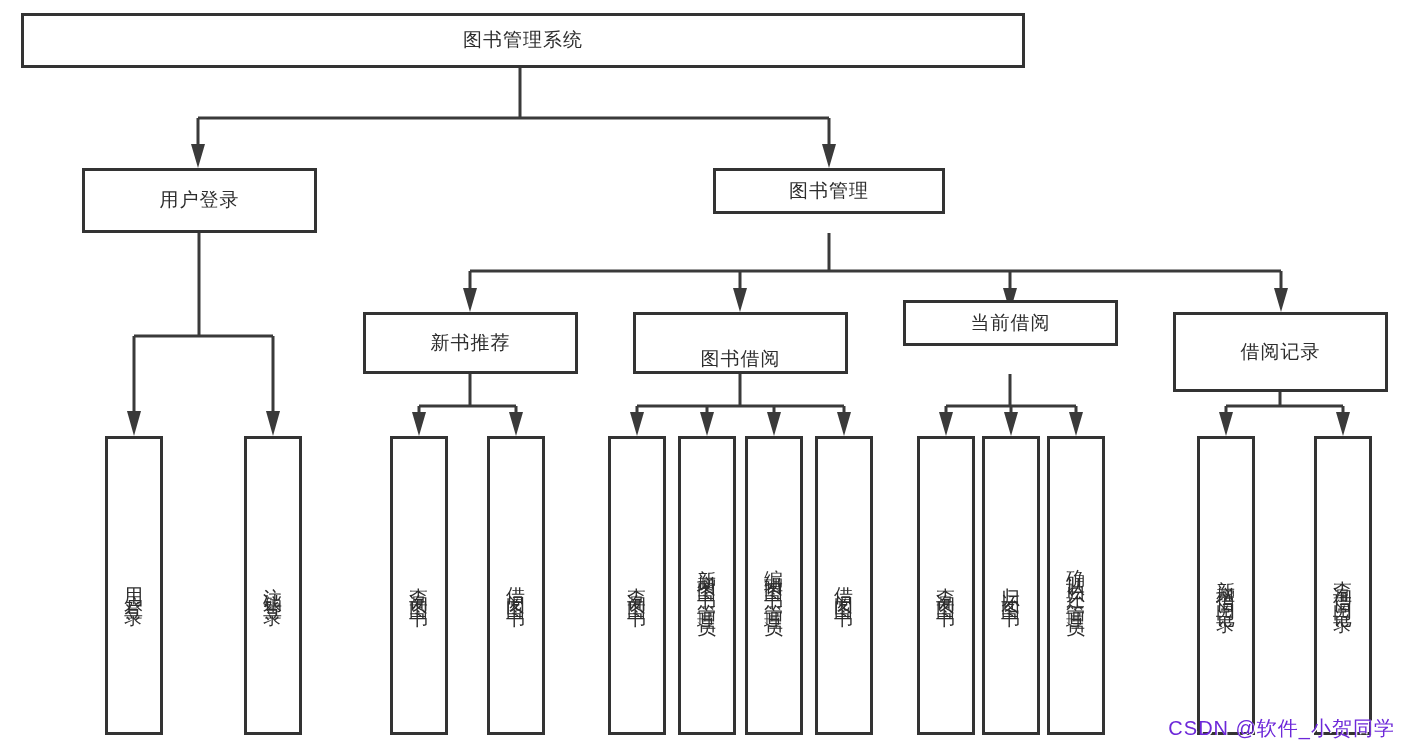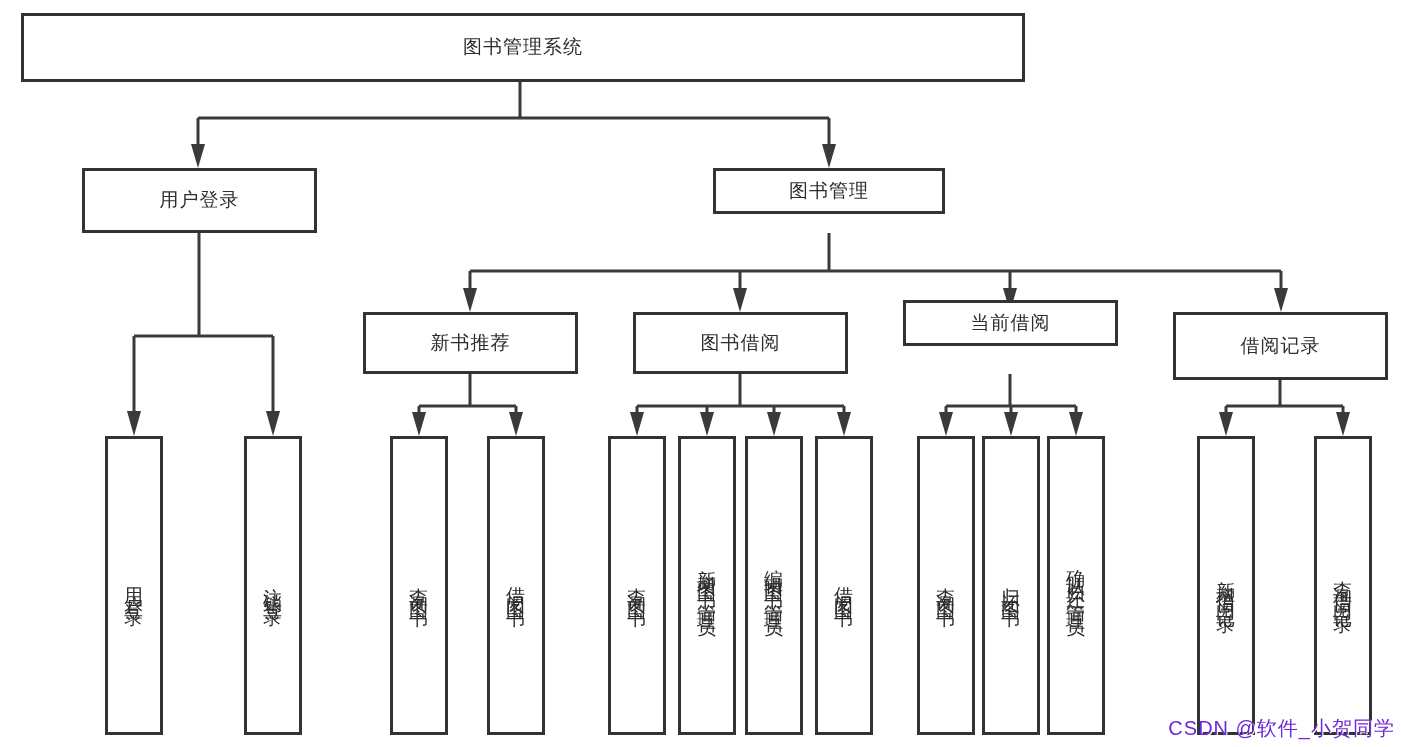--- a/index.html
+++ b/index.html
@@ -96,41 +96,41 @@
     <path d="M1010,374 V406 M946,406 H1076 M946,406 V414 M1011,406 V414 M1076,406 V414"></path>
     <polygon points="939,412 953,412 946,436"></polygon>
     <polygon points="1004,412 1018,412 1011,436"></polygon>
     <polygon points="1069,412 1083,412 1076,436"></polygon>
 
     <path d="M1280,374 V406 M1226,406 H1343 M1226,406 V414 M1343,406 V414"></path>
     <polygon points="1219,412 1233,412 1226,436"></polygon>
     <polygon points="1336,412 1350,412 1343,436"></polygon>
   </svg>
 
-  <div class="box" style="left:21px; top:13px; width:1004px; height:69px;">
+  <div class="box" style="left:21px; top:13px; width:1004px; height:55px;">
     <span class="hlabel">图书管理系统</span>
   </div>
 
   <div class="box" style="left:82px; top:168px; width:235px; height:65px;">
     <span class="hlabel">用户登录</span>
   </div>
   <div class="box" style="left:713px; top:168px; width:232px; height:46px;">
     <span class="hlabel">图书管理</span>
   </div>
 
   <div class="box" style="left:363px; top:312px; width:215px; height:62px;">
     <span class="hlabel">新书推荐</span>
   </div>
-  <div class="box" style="left:633px; top:312px; width:215px; height:62px;">
+  <div class="box" style="left:633px; top:312px; width:215px; height:62px;align-items:flex-end;">
     <span class="hlabel">图书借阅</span>
   </div>
   <div class="box" style="left:903px; top:300px; width:215px; height:46px;">
     <span class="hlabel">当前借阅</span>
   </div>
-  <div class="box" style="left:1173px; top:312px; width:215px; height:68px;">
+  <div class="box" style="left:1173px; top:312px; width:215px; height:80px;">
     <span class="hlabel">借阅记录</span>
   </div>
 
   <div class="box" style="left:105px; top:436px; width:58px; height:299px;">
     <span class="vlabel">用户登录</span>
   </div>
   <div class="box" style="left:244px; top:436px; width:58px; height:299px;">
     <span class="vlabel">注销登录</span>
   </div>
 

